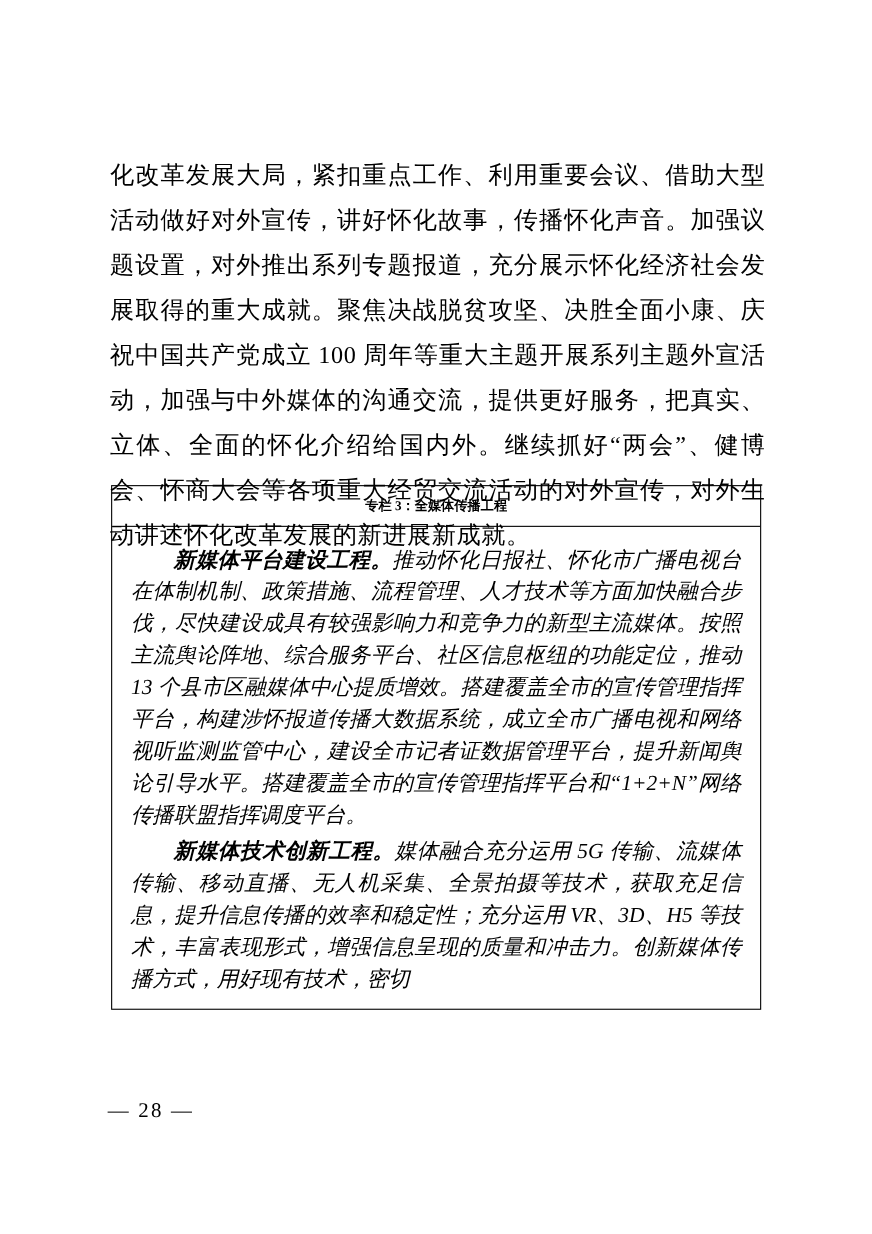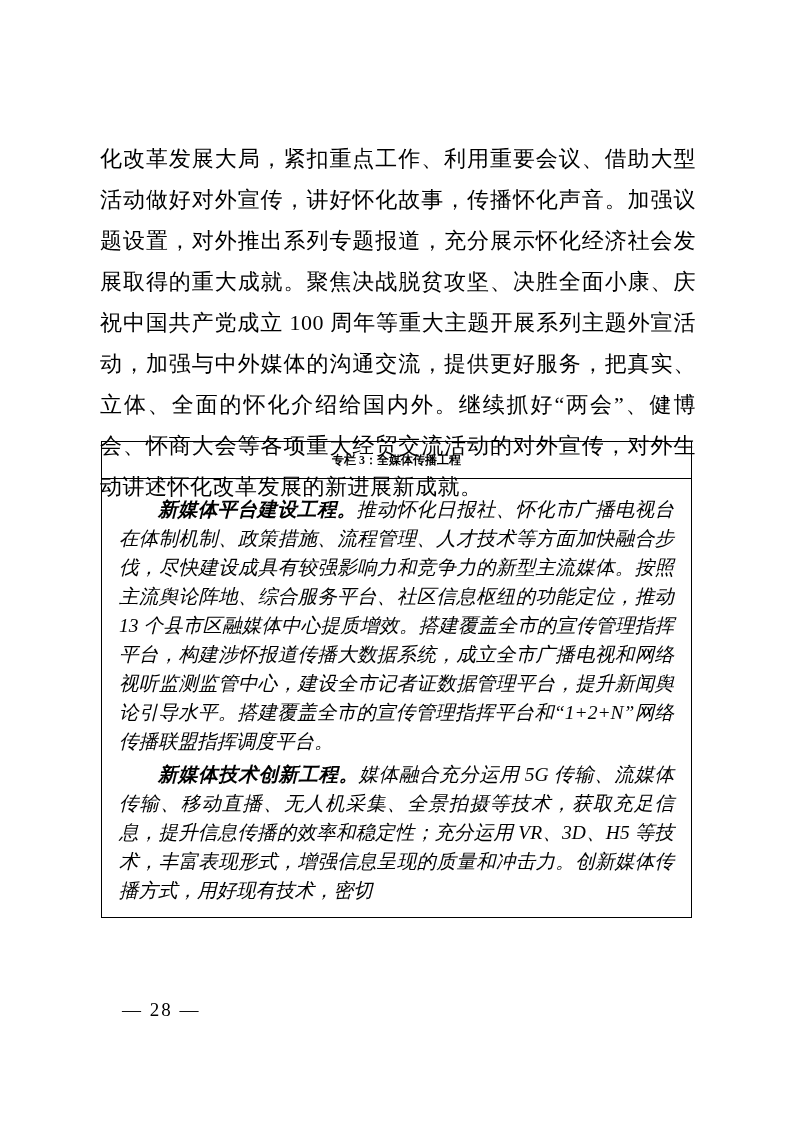--- a/index.html
+++ b/index.html
@@ -56,21 +56,20 @@
   .feature-box-body b {
     font-weight: bold;
   }
   .footer {
     position: absolute;
     left: 98px;
     top: 998px;
     font-size: 19px;
     line-height: 24px;
     letter-spacing: 2px;
-    margin-left: 24px;
   }
 </style>
 </head>
 <body>
 
 <div class="page">
 
   <div class="body-text">化改革发展大局，紧扣重点工作、利用重要会议、借助大型活动做好对外宣传，讲好怀化故事，传播怀化声音。加强议题设置，对外推出系列专题报道，充分展示怀化经济社会发展取得的重大成就。聚焦决战脱贫攻坚、决胜全面小康、庆祝中国共产党成立 100 周年等重大主题开展系列主题外宣活动，加强与中外媒体的沟通交流，提供更好服务，把真实、立体、全面的怀化介绍给国内外。继续抓好“两会”、健博会、怀商大会等各项重大经贸交流活动的对外宣传，对外生动讲述怀化改革发展的新进展新成就。</div>
 
   <div class="feature-box">

